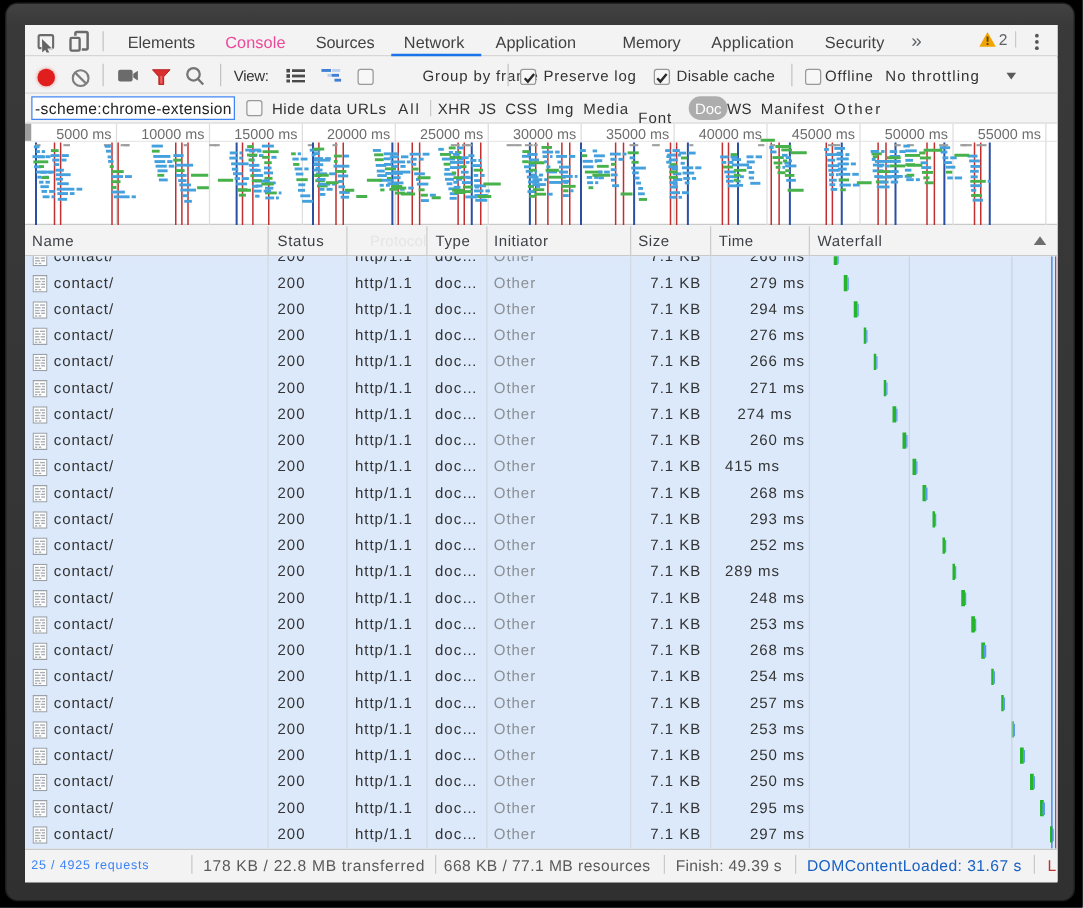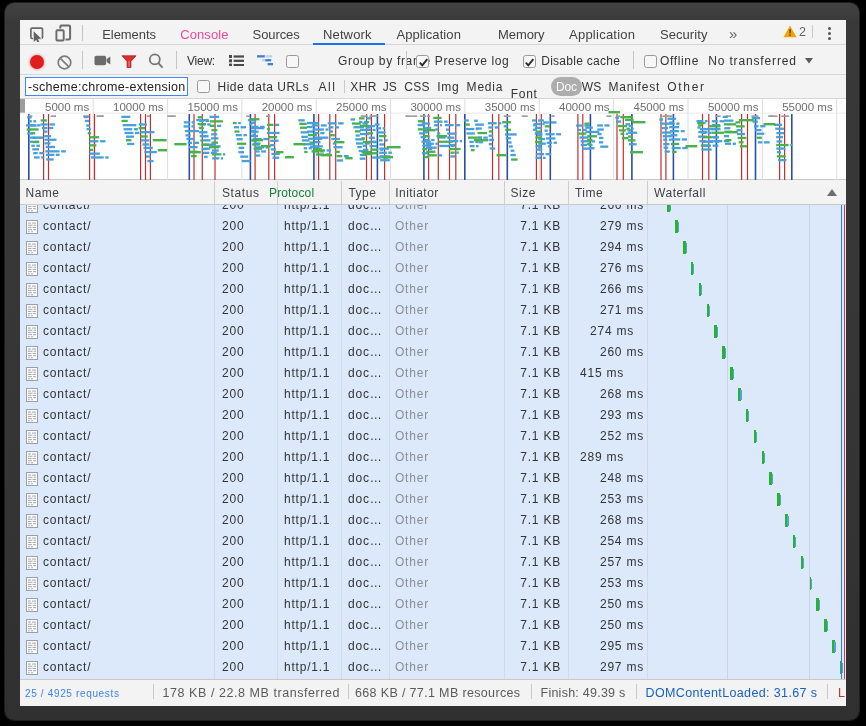--- a/index.html
+++ b/index.html
@@ -91,21 +91,21 @@
     </svg>
     <div id="plog" class="t " style="left:434.8px;top:60.5px;letter-spacing:0.59px;">Preserve log</div>
     <div class="cbx" style="left:522.7px;top:55.2px"></div>
     <svg class="abs" style="left:524.2px;top:56.7px;width:11px;height:11px" viewBox="0 0 11 11">
 <path d="M1.8 5.6 L4.3 8.3 L9.3 2.2" fill="none" stroke="#2a2a2a" stroke-width="1.9"></path>
     </svg>
     <div id="dcache" class="t " style="left:541.2px;top:60.5px;letter-spacing:0.28px;">Disable cache</div>
     <div class="sep" style="left:632.9px;top:51px;height:18px;background:#c4c4c4"></div>
     <div class="cbx" style="left:644px;top:55.2px"></div>
     <div id="offline" class="t " style="left:660px;top:60.5px;letter-spacing:0.65px;">Offline</div>
-    <div id="nothr" class="t " style="left:708.2px;top:60.5px;letter-spacing:0.85px;">No transferred</div>
+    <div id="nothr" class="t " style="left:708.2px;top:60.5px;letter-spacing:0.85px;">No throttling</div>
     <svg class="abs" style="left:804.5px;top:58px;width:8px;height:5.5px" viewBox="0 0 8 5.5">
       <path d="M0 0 L8 0 L4 5.5 Z" fill="#5a5a5a"></path>
     </svg>
     <div class="abs" style="left:20px;top:75px;width:826px;height:24px;background:#f3f3f3;border-bottom:1px solid #d6d6d6"></div>
     <div class="abs" style="left:25px;top:76.5px;width:163px;height:19px;background:#fff;border:1.5px solid #4285f4"></div>
     <div id="filtertext" class="t " style="left:28px;top:86.5px;letter-spacing:0.28px;font-size:12.5px;color:#222">-scheme:chrome-extension</div>
     <div class="cbx" style="left:196.5px;top:79.5px"></div>
     <div id="hide" class="t " style="left:217.5px;top:86.5px;letter-spacing:0.505px;">Hide data URLs</div>
     <div id="pAll" class="t " style="left:318.5px;top:86.5px;letter-spacing:1.6px;">All</div>
     <div class="sep" style="left:344px;top:80px;height:13px;background:#c9c9c9"></div>
@@ -769,21 +769,21 @@
       <rect x="705.6" y="32.0" width="12.2" height="2.4" fill="#47b14b"></rect>
       <rect x="718.9" y="20.0" width="14.9" height="2.4" fill="#47b14b"></rect>
       <rect x="743.5" y="24.0" width="11.9" height="2.4" fill="#47b14b"></rect>
       <rect x="610.1" y="52.0" width="12.8" height="2.4" fill="#47b14b"></rect>
       <rect x="665.5" y="46.0" width="11.8" height="2.4" fill="#47b14b"></rect>
       <rect x="476.5" y="55.0" width="9.5" height="2.4" fill="#47b14b"></rect>
     </svg>
     <div class="abs" style="left:20px;top:180px;width:826px;height:25px;background:#f3f3f3;border-bottom:1px solid #c9c9c9"></div>
     <div id="hName" class="t " style="left:25.6px;top:192.5px;letter-spacing:0.45px;color:#3c3f44">Name</div>
     <div id="hStatus" class="t " style="left:222px;top:192.5px;letter-spacing:0.58px;color:#3c3f44">Status</div>
-    <div id="hProtocol" class="t " style="left:269px;top:192.5px;letter-spacing:0.15px;color:#15803d">Protocol</div>
+    <div id="hProtocol" class="t " style="left:296px;top:192.5px;letter-spacing:0.15px;color:#e5e5e5">Protocol</div>
     <div id="hType" class="t " style="left:348.4px;top:192.5px;letter-spacing:0.5px;color:#3c3f44">Type</div>
     <div id="hInitiator" class="t " style="left:395.2px;top:192.5px;letter-spacing:0.47px;color:#3c3f44">Initiator</div>
     <div id="hSize" class="t " style="left:510.5px;top:192.5px;letter-spacing:0.5px;color:#3c3f44">Size</div>
     <div id="hTime" class="t " style="left:575px;top:192.5px;letter-spacing:0.45px;color:#3c3f44">Time</div>
     <div id="hWaterfall" class="t " style="left:654px;top:192.5px;letter-spacing:0.57px;color:#3c3f44">Waterfall</div>
     <div class="sep" style="left:214px;top:181px;height:24px;background:#ccc"></div>
     <div class="sep" style="left:277px;top:181px;height:24px;background:#ccc"></div>
     <div class="sep" style="left:341px;top:181px;height:24px;background:#ccc"></div>
     <div class="sep" style="left:389px;top:181px;height:24px;background:#ccc"></div>
     <div class="sep" style="left:503.5px;top:181px;height:24px;background:#ccc"></div>

